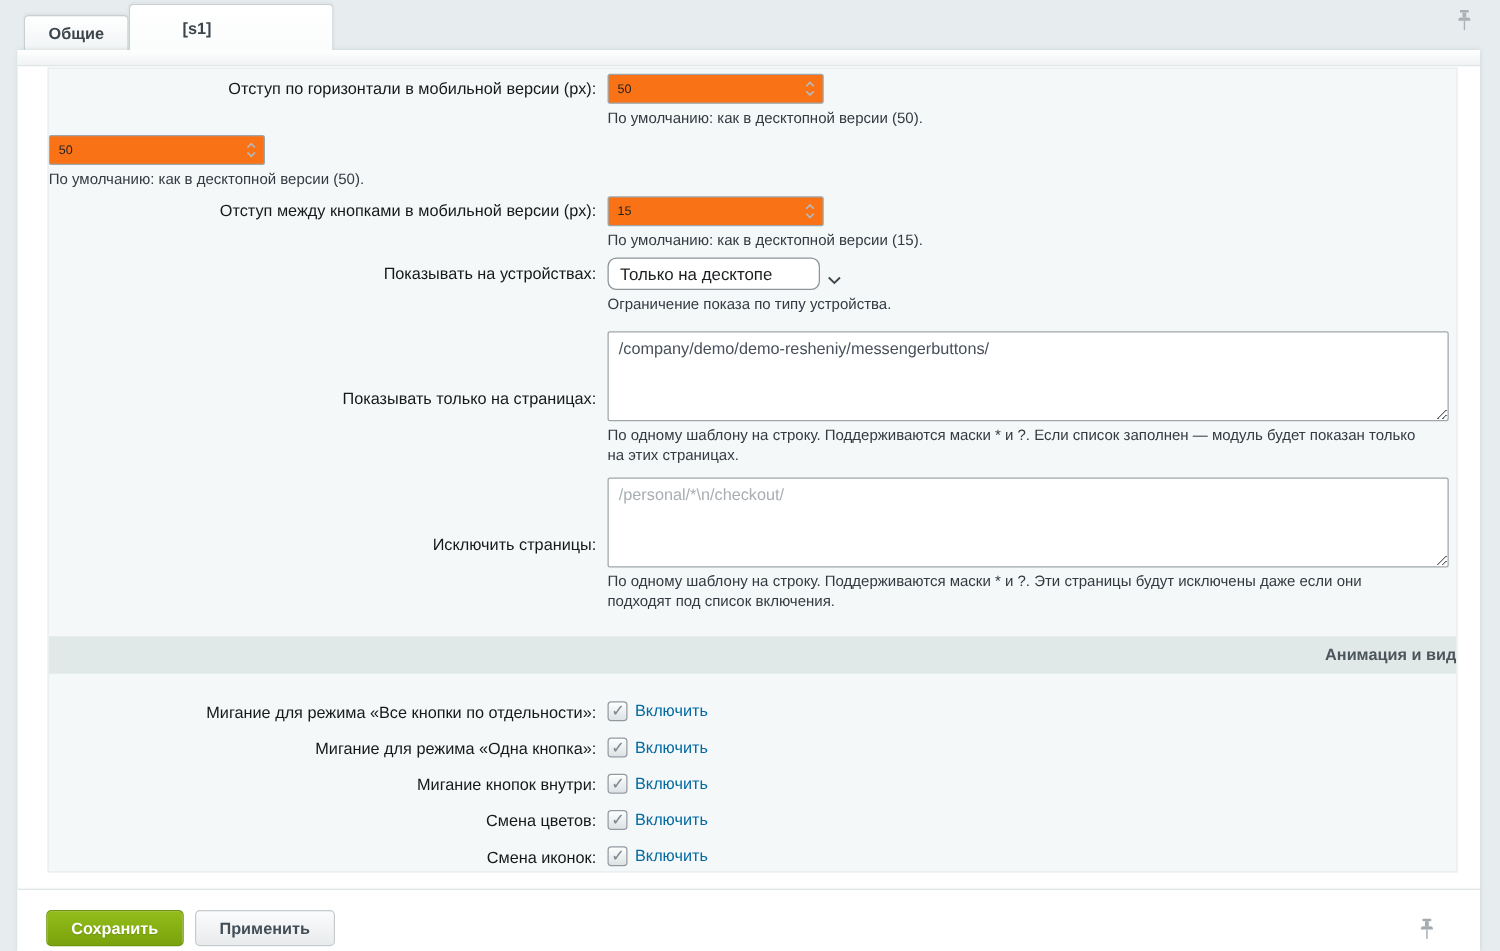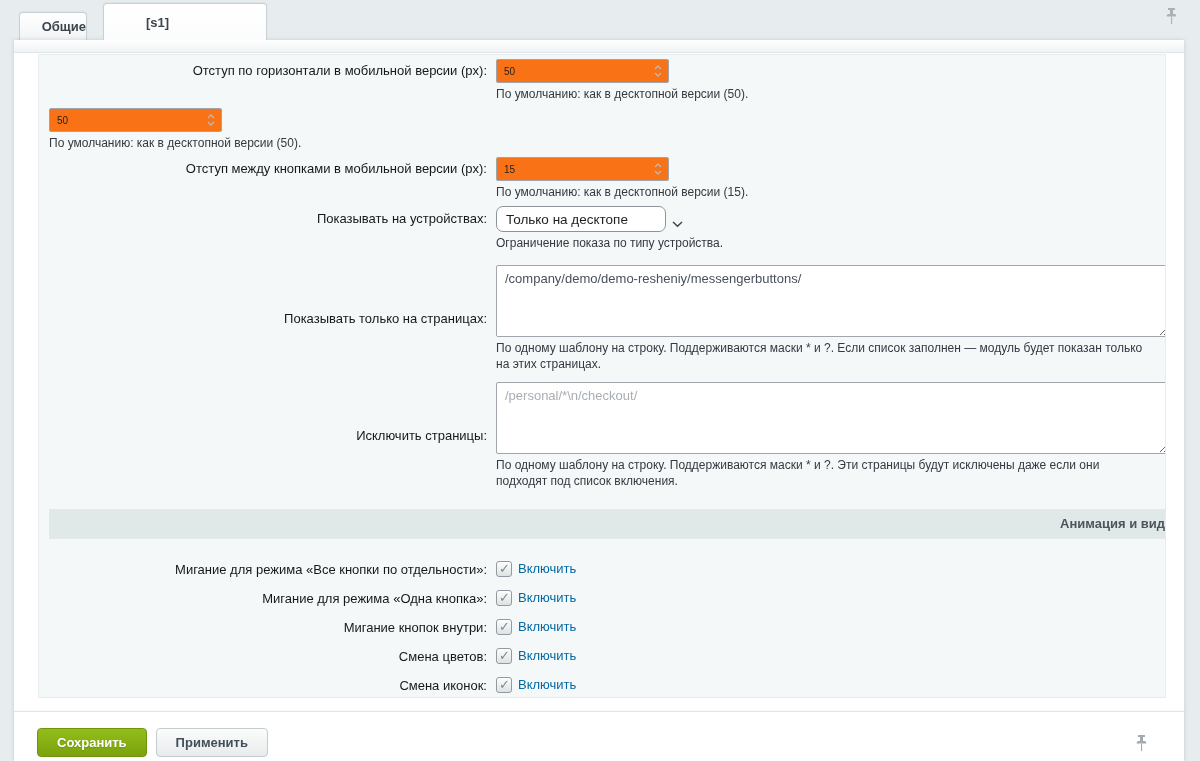--- a/index.html
+++ b/index.html
@@ -18,23 +18,23 @@
     position: absolute;
     border: 1px solid #c9d0d3;
     border-bottom: none;
     border-radius: 4px 4px 0 0;
     font-weight: bold;
     color: #3c454c;
     cursor: pointer;
     box-shadow: 0 -1px 2px rgba(0,0,0,0.04);
   }
   .tab.inactive {
-    left: 19px; top: 12px; width: 68px; height: 28px;
+    left: 19px; top: 12px; width: 84px; height: 28px;
     background: linear-gradient(#ffffff, #f1f4f5);
-    text-align: right; line-height: 28px;
+    text-align: center; line-height: 28px;
   }
   .tab.active {
     left: 103px; top: 3px; width: 164px; height: 37px;
     background: linear-gradient(#ffffff, #fbfcfc);
     line-height: 37px; padding-left: 42px; z-index: 3;
   }
 
   .pin-btn { position: absolute; cursor: pointer; opacity: 0.9; }
   .pin-top { top: 7px; right: 22px; }
   .pin-bottom { position: absolute; right: 36px; top: 22px; cursor: pointer; }
@@ -50,21 +50,20 @@
     background: linear-gradient(#ffffff, #f0f3f4);
     border-bottom: 1px solid #e0e5e7;
     z-index: 2;
   }
   .form-area {
     position: absolute; left: 24px; right: 18px; top: 14px; bottom: 63px;
     background: #f5f8f9;
     border: 1px solid #e7ecee;
     overflow: hidden;
     padding-top: 4px;
-    padding-left: 10px;
   }
 
   
   .row { display: flex; align-items: flex-start; }
   .row.mid { align-items: center; }
   .lbl {
     width: 447px; flex: none;
     text-align: right; padding-right: 9px;
     color: #16181a;
   }

